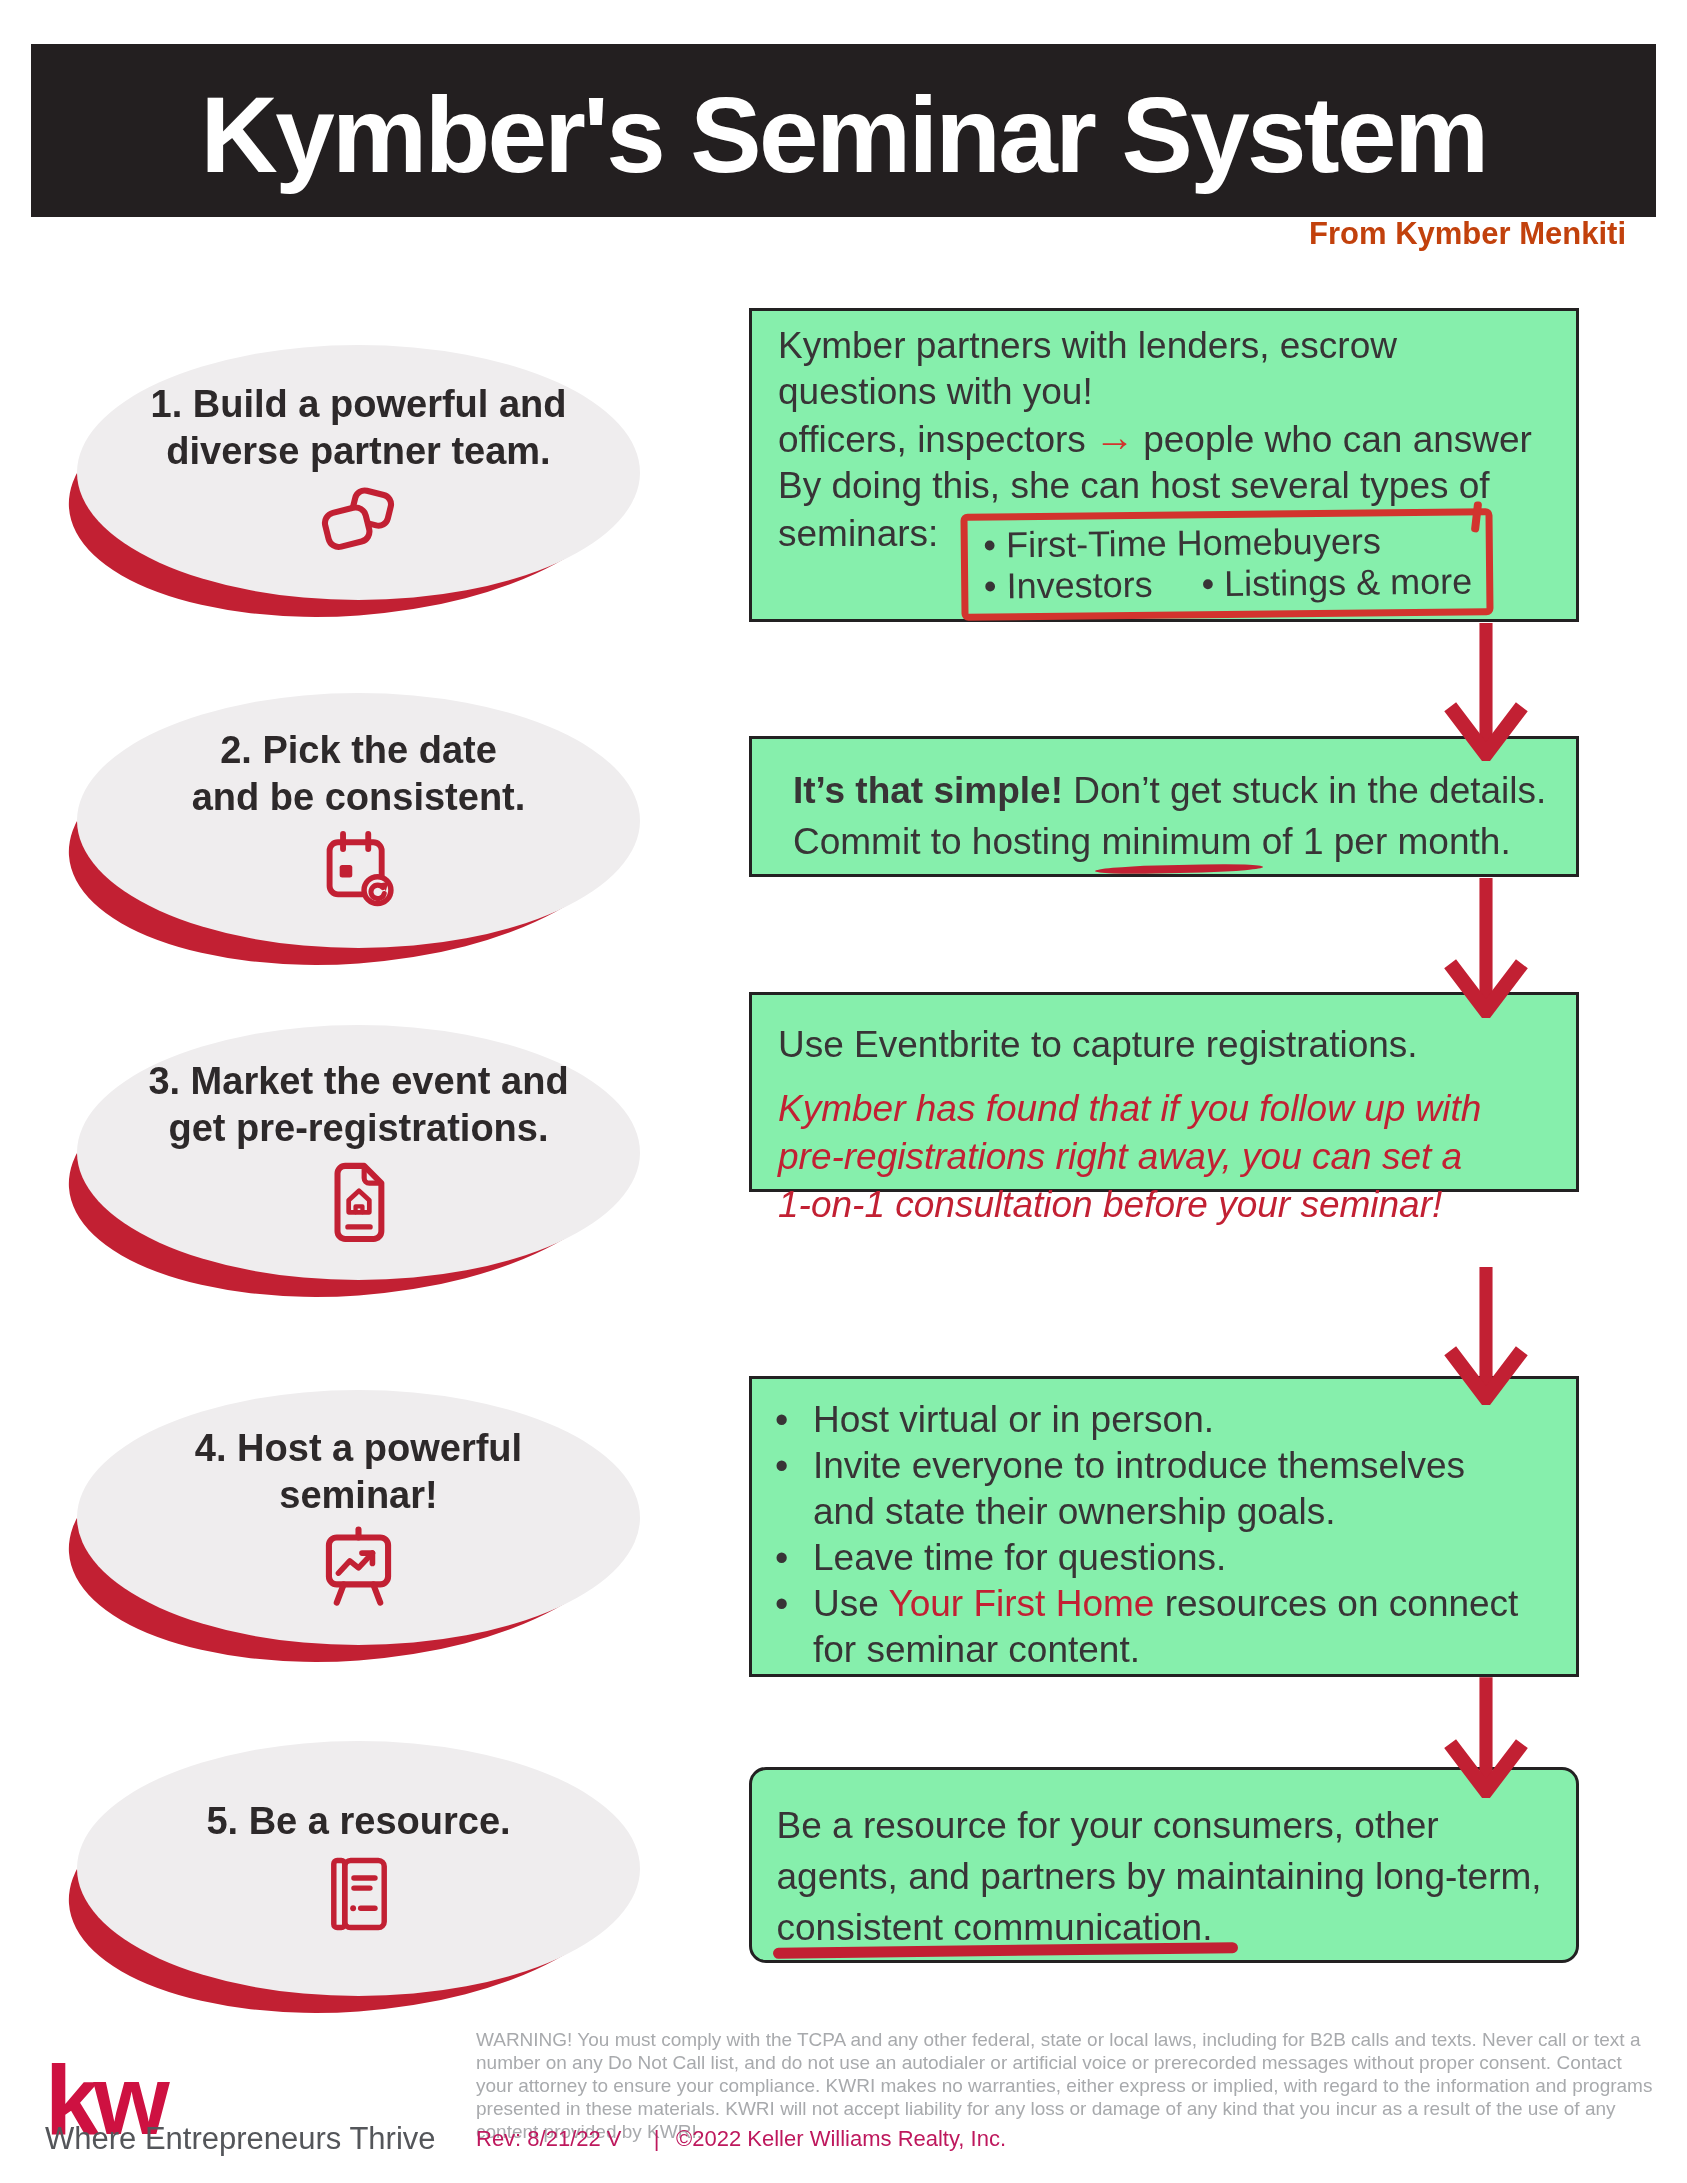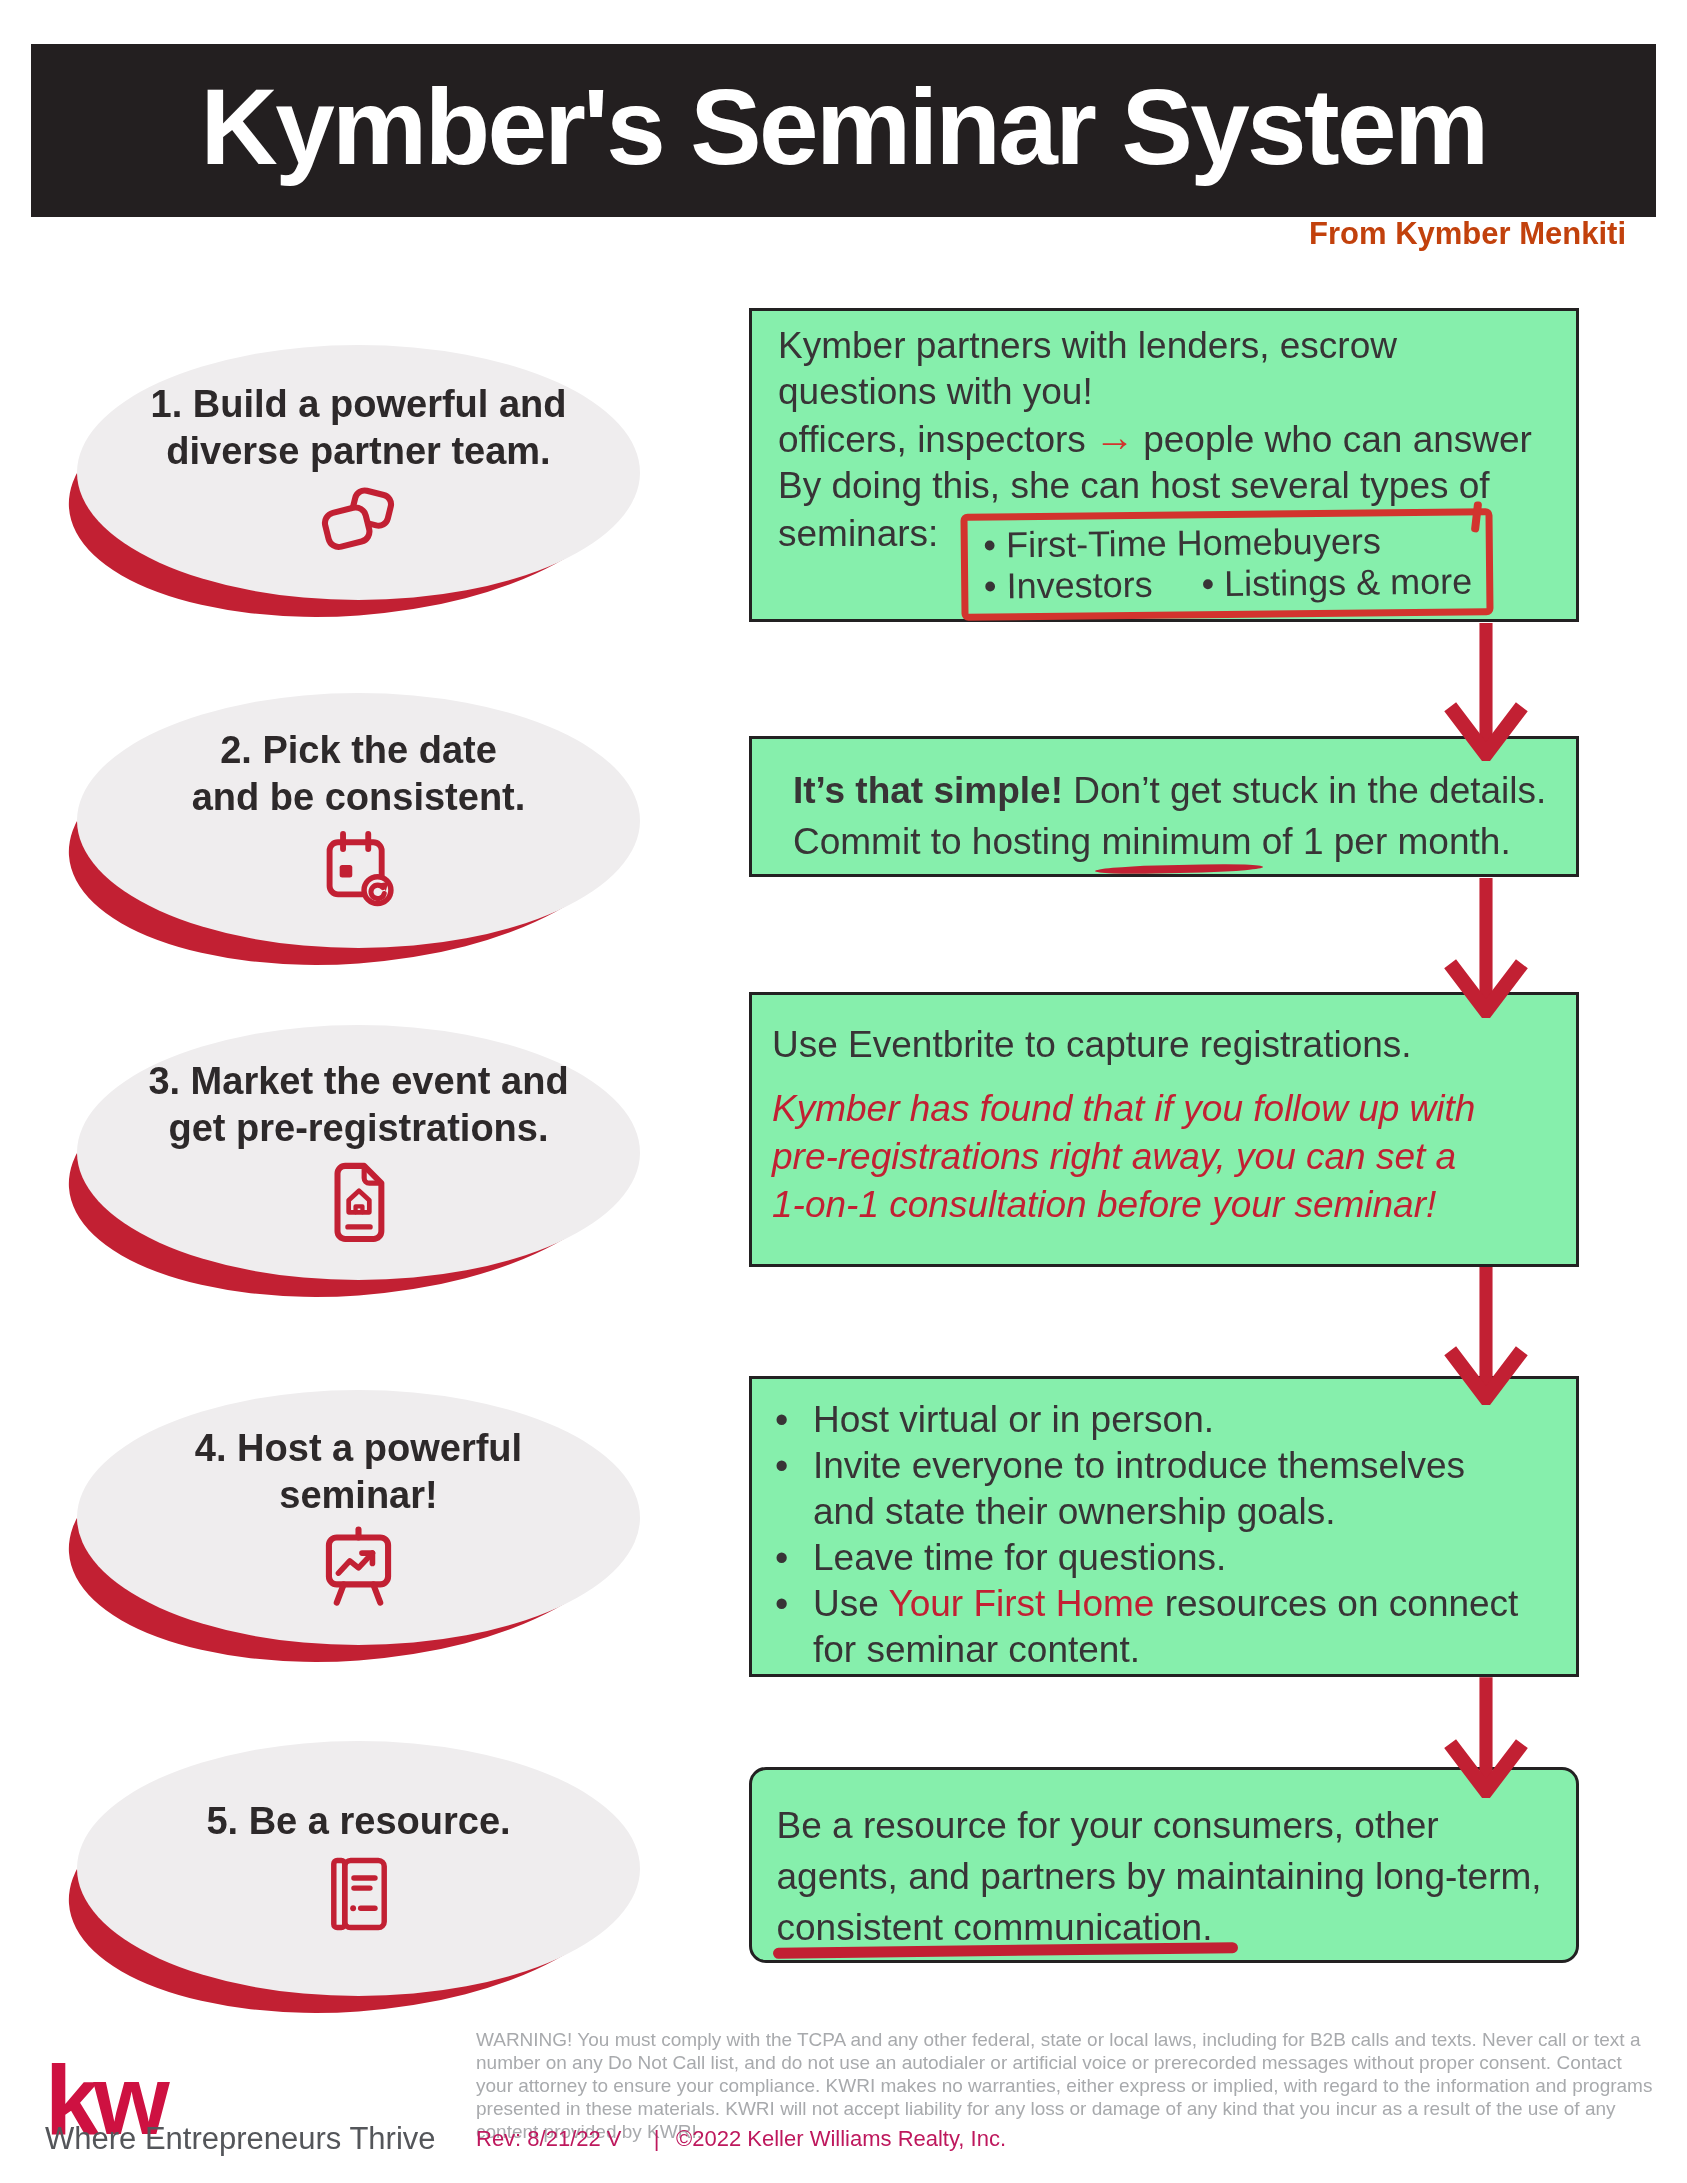--- a/index.html
+++ b/index.html
@@ -1,42 +1,42 @@
 <!DOCTYPE html>
 <html style="font-size:14px"><head>
 <meta charset="utf-8">
 <style>
   html,body{margin:0;padding:0;background:#ffffff;}
   .page{position:relative;width:1687px;height:2184px;background:#ffffff;overflow:hidden;
         font-family:"Liberation Sans","DejaVu Sans",sans-serif;}
 
   
   .titlebar{position:absolute;left:31px;top:44px;width:1625px;height:173px;background:#231F20;}
-  .titlebar h1{margin:0;padding-top:26px;text-align:center;color:#ffffff;
+  .titlebar h1{margin:0;padding-top:34px;text-align:center;color:#ffffff;
                font-size:107px;font-weight:bold;letter-spacing:-2.6px;line-height:115px;}
   .byline{position:absolute;top:216px;right:61px;font-size:31px;font-weight:bold;color:#c2410c;}
 
   
   .oval{position:absolute;left:77px;width:563px;height:255px;}
   .oval .red-crescent{position:absolute;left:0;top:0;width:100%;height:100%;background:#C22033;
         border-radius:50%;transform:translate(-8.7px,15.7px) rotate(-4deg);}
   .oval .gray-ellipse{position:absolute;left:0;top:0;width:100%;height:100%;background:#EFEDEE;border-radius:50%;}
   .oval .content{position:absolute;left:0;top:0;width:100%;height:100%;display:flex;flex-direction:column;
         align-items:center;justify-content:center;gap:7px;}
   .oval .label{font-weight:bold;font-size:38px;line-height:47px;color:#2D292A;text-align:center;}
   .label-line{display:block;}
   .label-line:empty{display:none;}
   .oval1{top:345px;} .oval2{top:693px;} .oval3{top:1025px;} .oval4{top:1390px;} .oval5{top:1741px;}
 
   
   .txtbox{position:absolute;left:749px;width:830px;background:#86efac;border:3.5px solid #232122;
           box-sizing:border-box;color:#383436;font-size:37px;z-index:2;}
   .box1{top:308px;height:314px;padding:12.2px 21px 0 26px;line-height:46px;}
   .box2{top:736px;height:141px;padding:26px 21px 0 41px;line-height:51px;}
-  .box3{top:992px;height:275px;padding:31px 21px 0 20px;}
+  .box3{top:992px;height:200px;padding:31px 21px 0 26px;}
   .box4{top:1376px;height:301px;padding:17.5px 15.7px 0 23px;line-height:46px;}
   .box5{top:1767px;height:196px;padding:30px 21px 0 24.5px;line-height:51px;border-radius:17px;}
 
   .inline-arrow{color:#D2342E;font-weight:bold;font-size:40px;margin:0 8.7px;position:relative;top:-1.7px;}
   .seminars-row{display:flex;align-items:flex-start;margin-top:1.7px;}
   .seminars-label{line-height:46px;flex:0 0 auto;text-align:center;}
   .types-box{position:relative;margin-left:23px;border:7px solid #D2342E;border-radius:7px;
              transform:rotate(-0.6deg);padding:3.5px 14px 7px 15.7px;font-size:36px;line-height:41px;
              display:inline-block;}
   .types-box .tick{position:absolute;right:5.2px;top:-14px;width:7.9px;height:31px;background:#D2342E;

